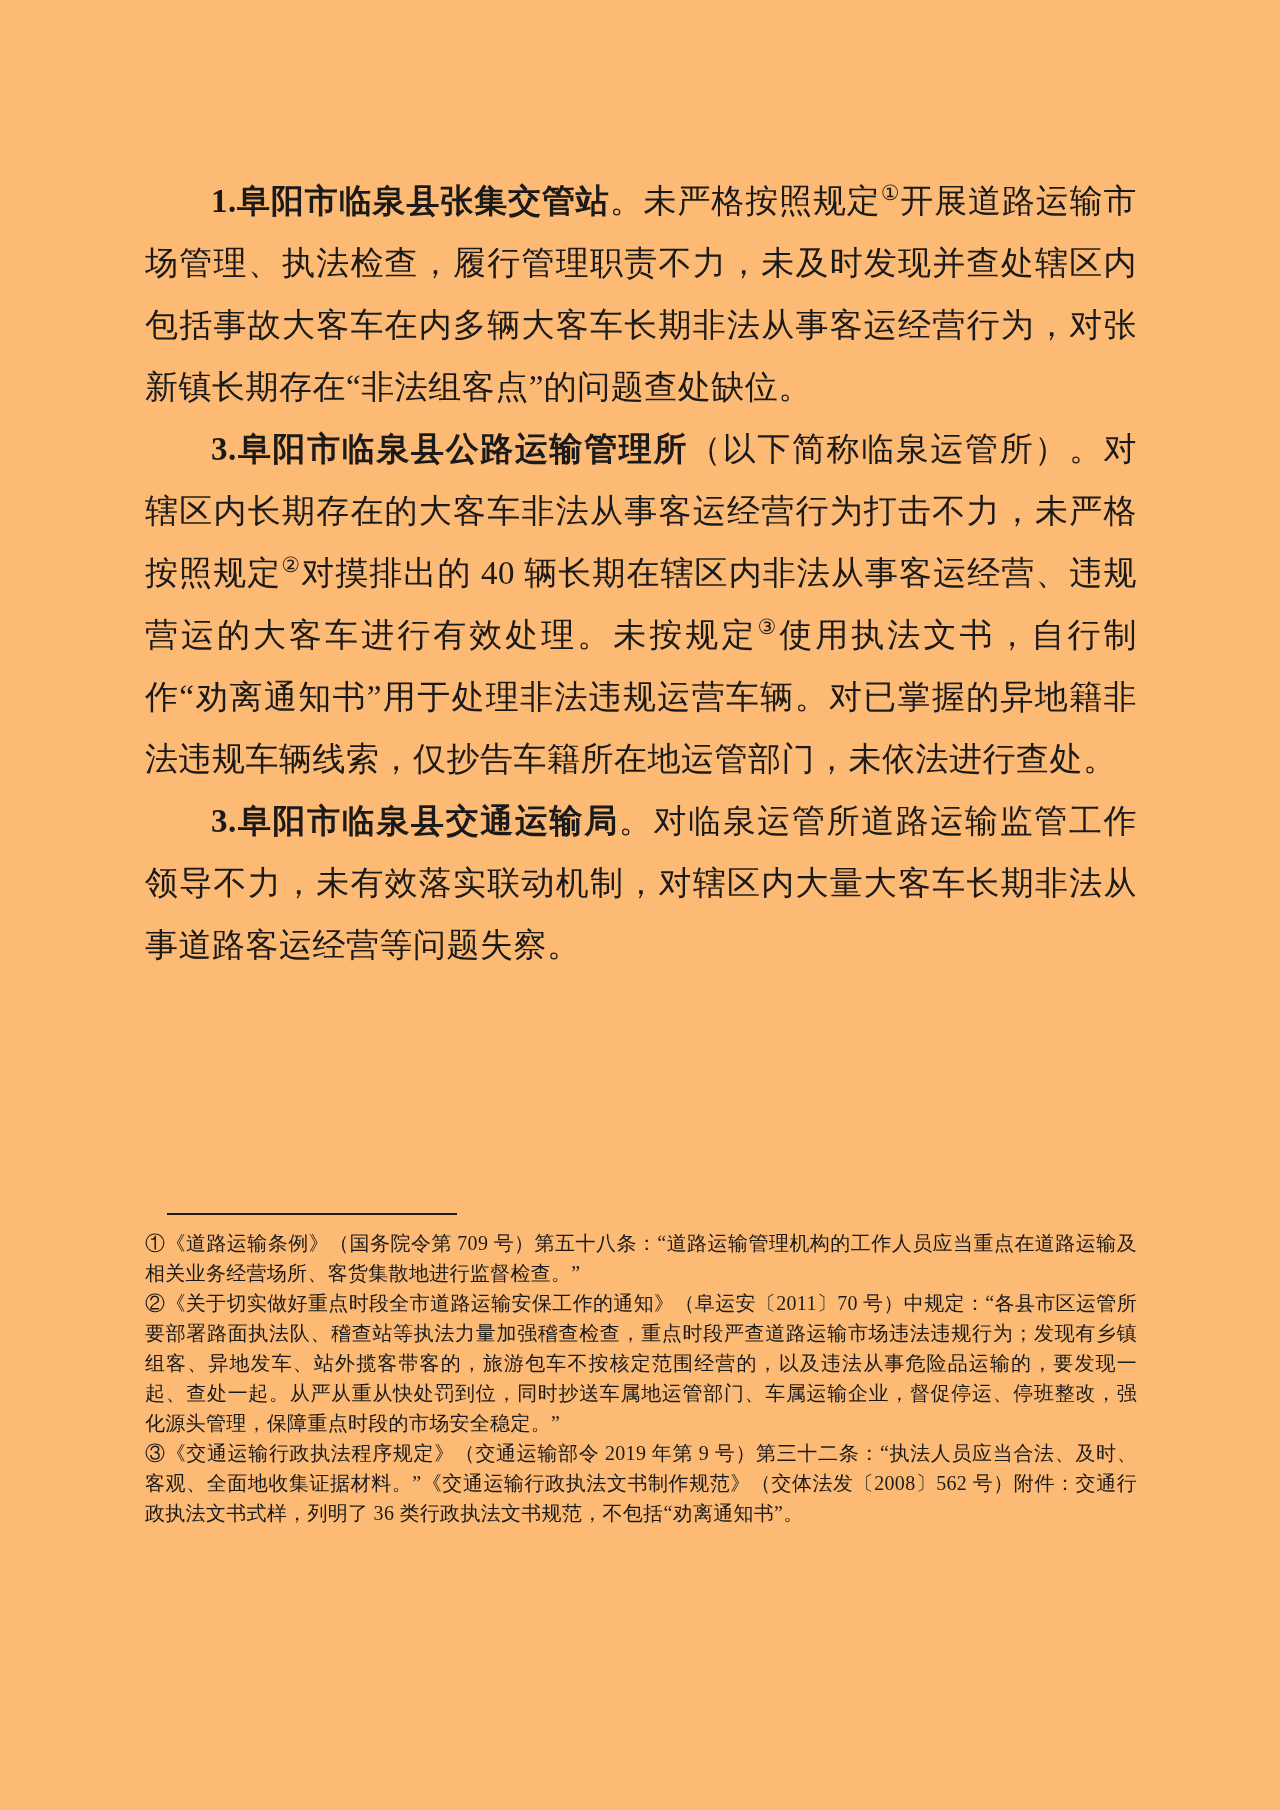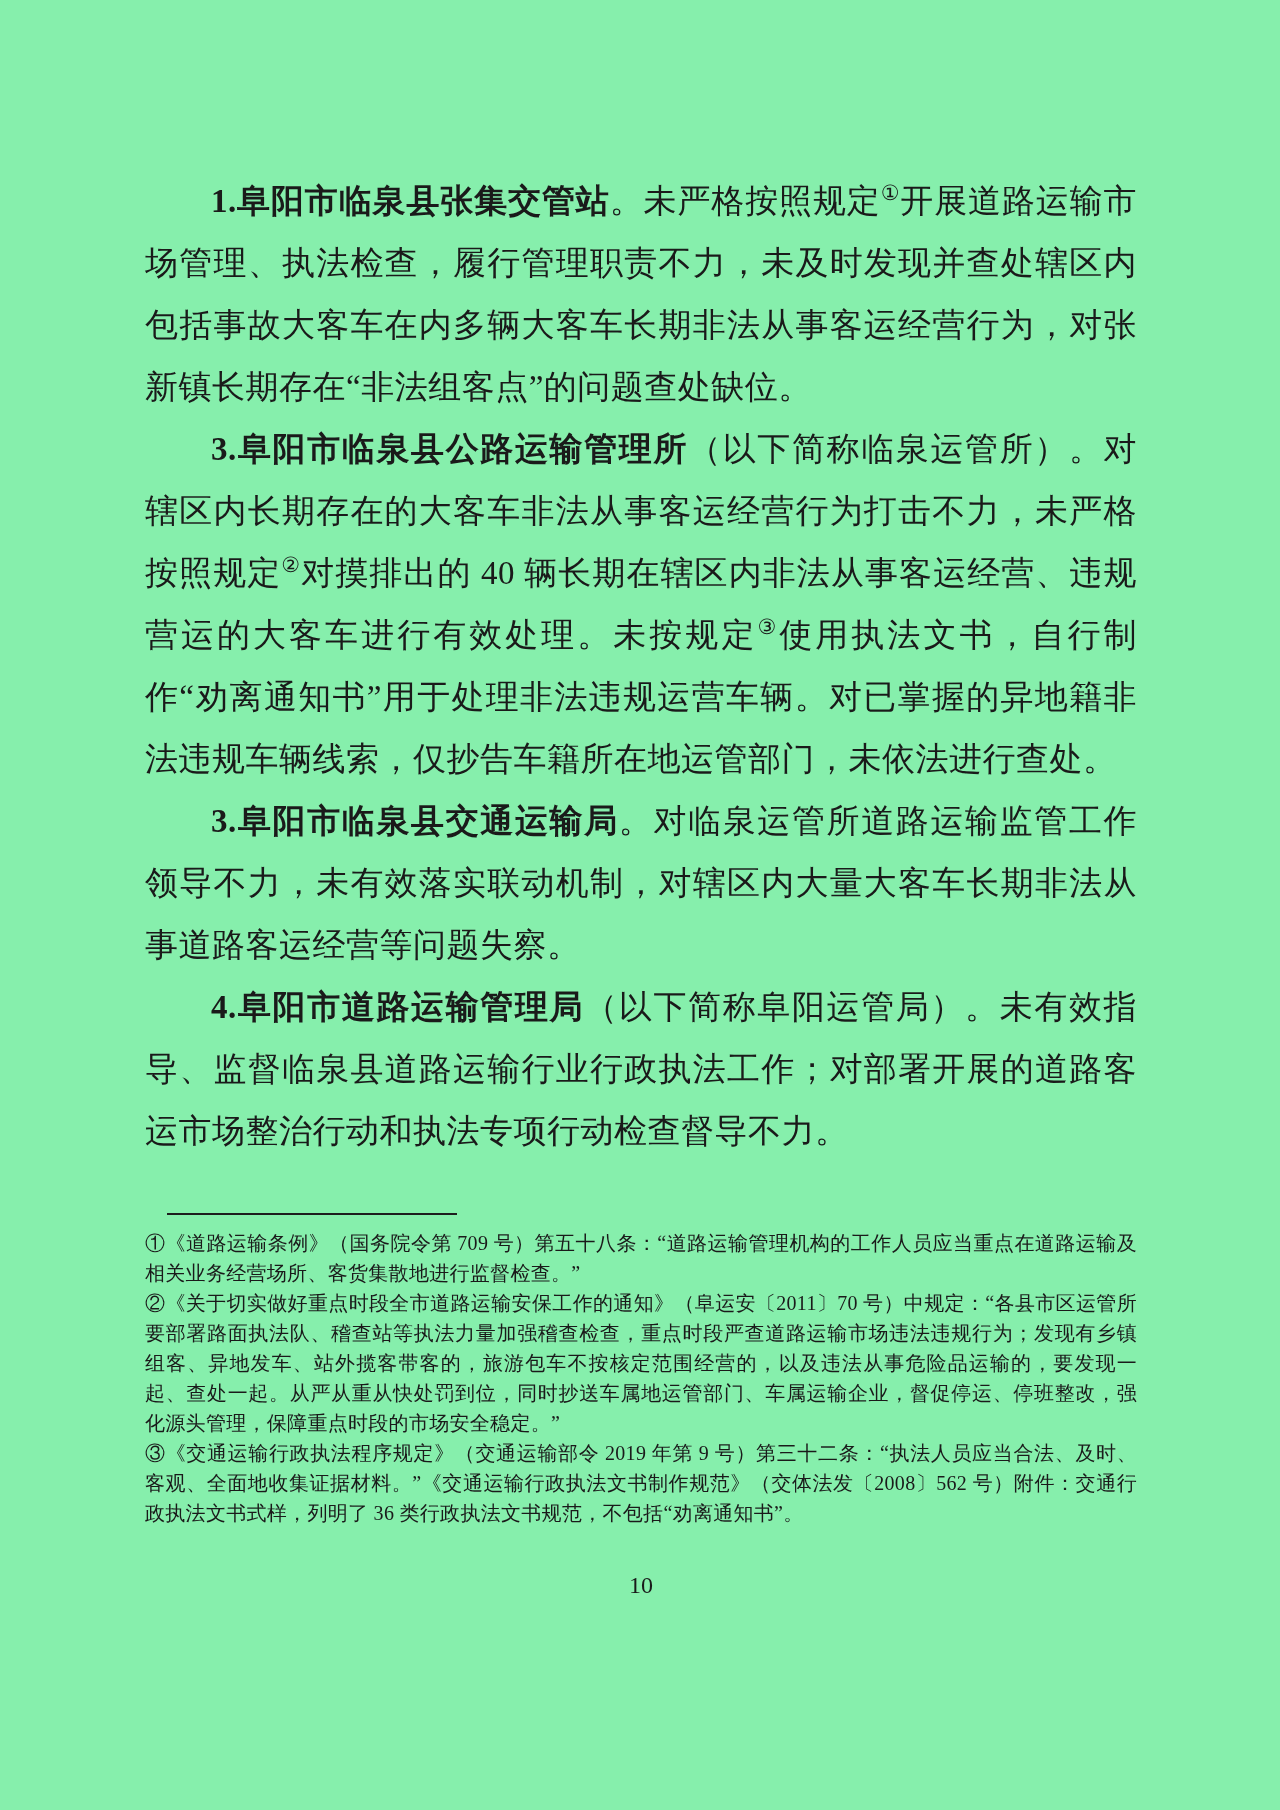--- a/index.html
+++ b/index.html
@@ -5,21 +5,21 @@
   html, body {
     margin: 0;
     padding: 0;
     background: #e8e8e8;
   }
   .page {
     position: relative;
     width: 1280px;
     height: 1810px;
     margin: 0 auto;
-    background: #86efac;
+    background: #fdba74;
     color: #1a1a1a;
     font-family: "Liberation Serif", "DejaVu Serif", serif;
     overflow: hidden;
   }
   .content {
     position: absolute;
     left: 145px;
     top: 170px;
     width: 992px;
   }
@@ -81,35 +81,31 @@
     </p>
 
     <p class="body-para">
       <span class="seg-bold">3.阜阳市临泉县公路运输管理所</span><span>（以下简称临泉运管所）。对辖区内长期存在的大客车非法从事客运经营行为打击不力，未严格按照规定</span><span class="seg-sup">②</span><span>对摸排出的 40 辆长期在辖区内非法从事客运经营、违规营运的大客车进行有效处理。未按规定</span><span class="seg-sup">③</span><span>使用执法文书，自行制作“劝离通知书”用于处理非法违规运营车辆。对已掌握的异地籍非法违规车辆线索，仅抄告车籍所在地运管部门，未依法进行查处。</span>
     </p>
 
     <p class="body-para">
       <span class="seg-bold">3.阜阳市临泉县交通运输局</span><span>。对临泉运管所道路运输监管工作领导不力，未有效落实联动机制，对辖区内大量大客车长期非法从事道路客运经营等问题失察。</span>
     </p>
 
-    <p class="body-para">
-      <span class="seg-bold">4.阜阳市道路运输管理局</span><span>（以下简称阜阳运管局）。未有效指导、监督临泉县道路运输行业行政执法工作；对部署开展的道路客运市场整治行动和执法专项行动检查督导不力。</span>
-    </p>
 
   </div>
 
   <div class="fn-separator"></div>
 
   <div class="footnote-area">
     <p class="footnote">
       <span>①</span><span>《道路运输条例》（国务院令第 709 号）第五十八条：“道路运输管理机构的工作人员应当重点在道路运输及相关业务经营场所、客货集散地进行监督检查。”</span>
     </p>
     <p class="footnote">
       <span>②</span><span>《关于切实做好重点时段全市道路运输安保工作的通知》（阜运安〔2011〕70 号）中规定：“各县市区运管所要部署路面执法队、稽查站等执法力量加强稽查检查，重点时段严查道路运输市场违法违规行为；发现有乡镇组客、异地发车、站外揽客带客的，旅游包车不按核定范围经营的，以及违法从事危险品运输的，要发现一起、查处一起。从严从重从快处罚到位，同时抄送车属地运管部门、车属运输企业，督促停运、停班整改，强化源头管理，保障重点时段的市场安全稳定。”</span>
     </p>
     <p class="footnote">
       <span>③</span><span>《交通运输行政执法程序规定》（交通运输部令 2019 年第 9 号）第三十二条：“执法人员应当合法、及时、客观、全面地收集证据材料。”《交通运输行政执法文书制作规范》（交体法发〔2008〕562 号）附件：交通行政执法文书式样，列明了 36 类行政执法文书规范，不包括“劝离通知书”。</span>
     </p>
   </div>
 
-  <div class="page-number">10</div>
 
 </div>
 
 </body></html>

